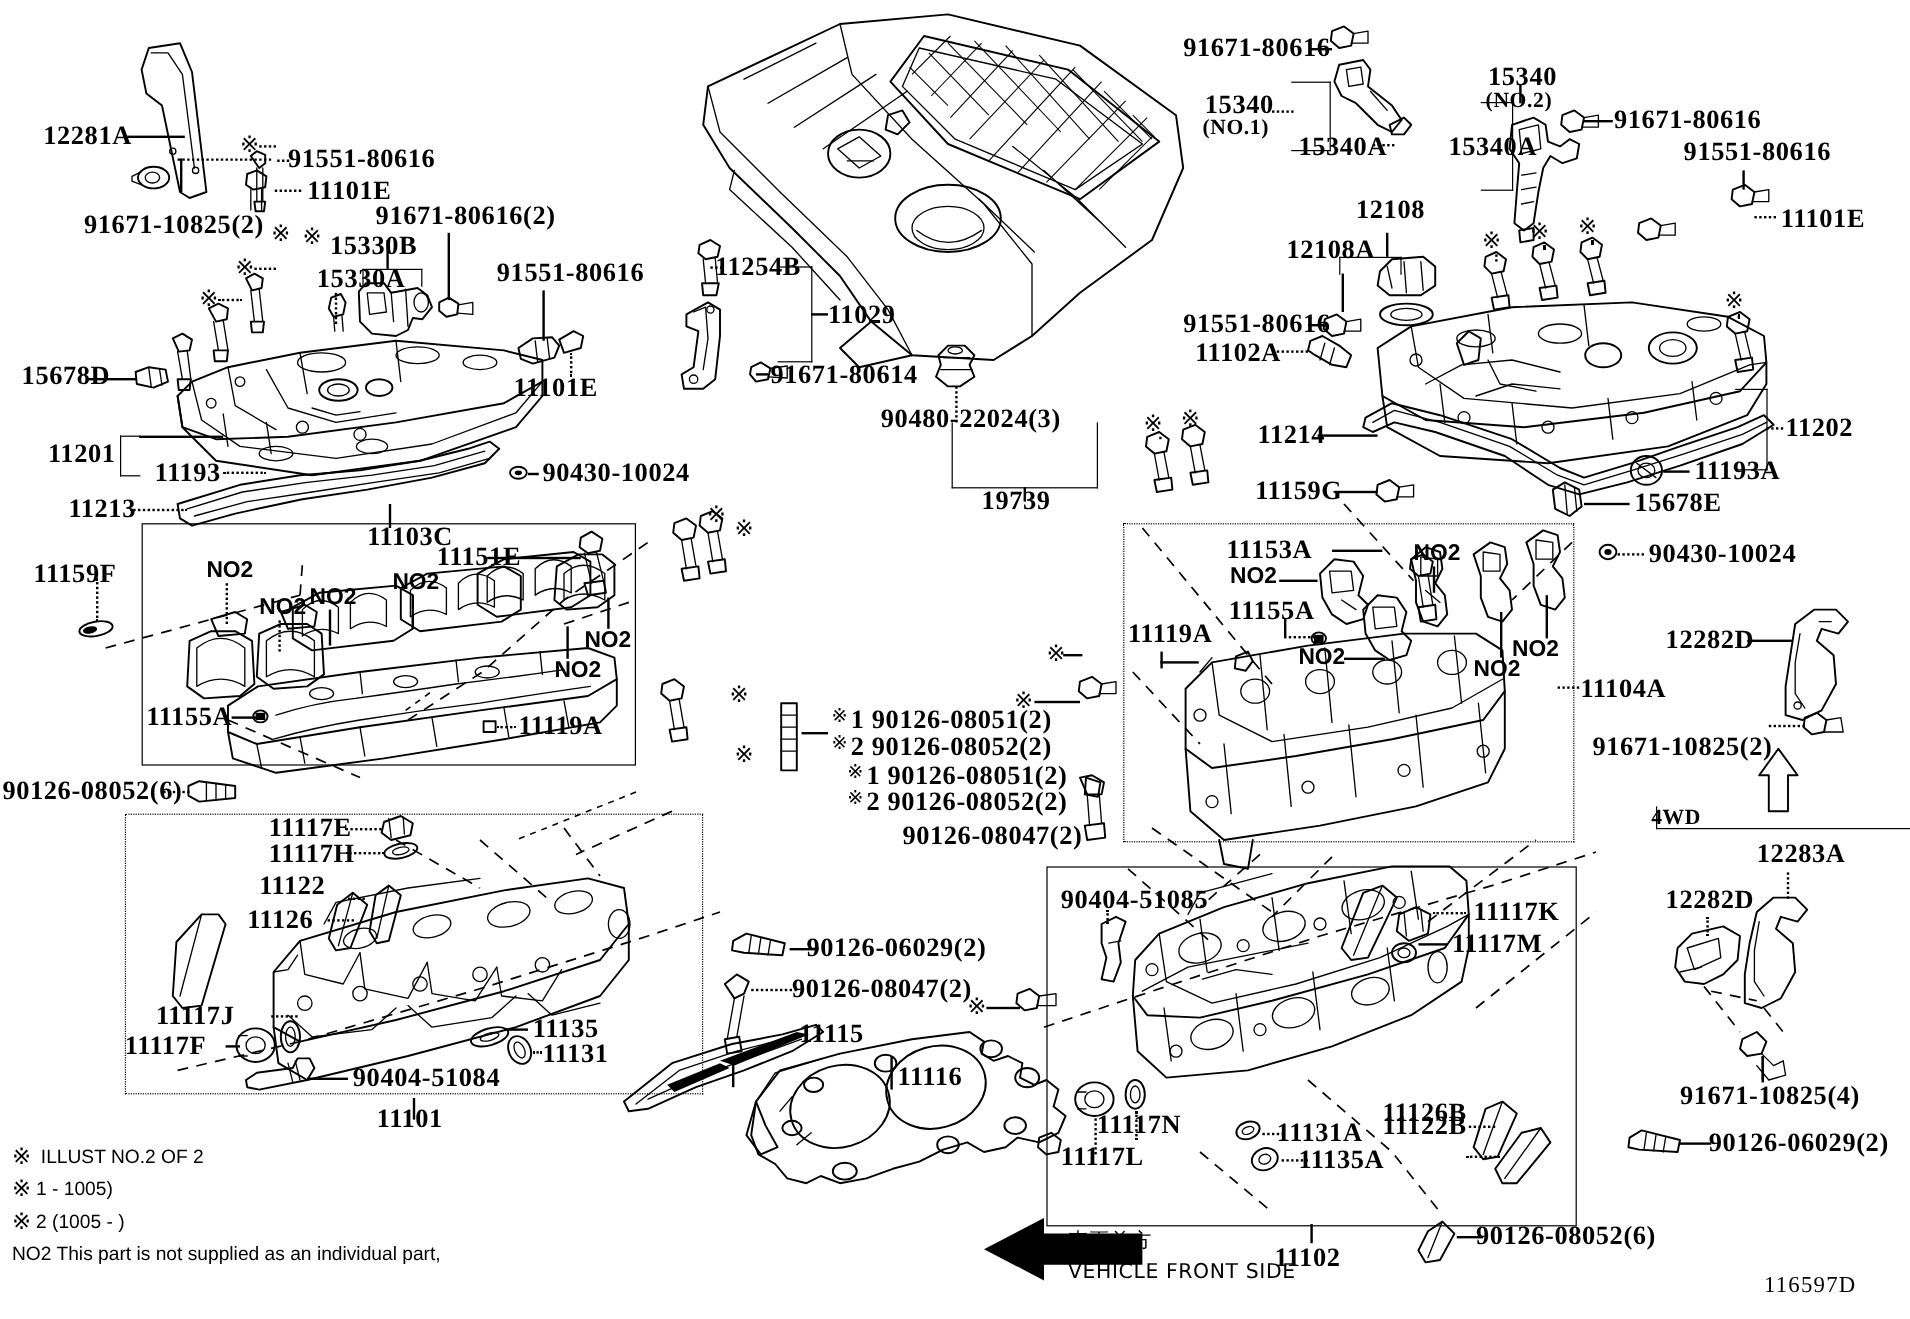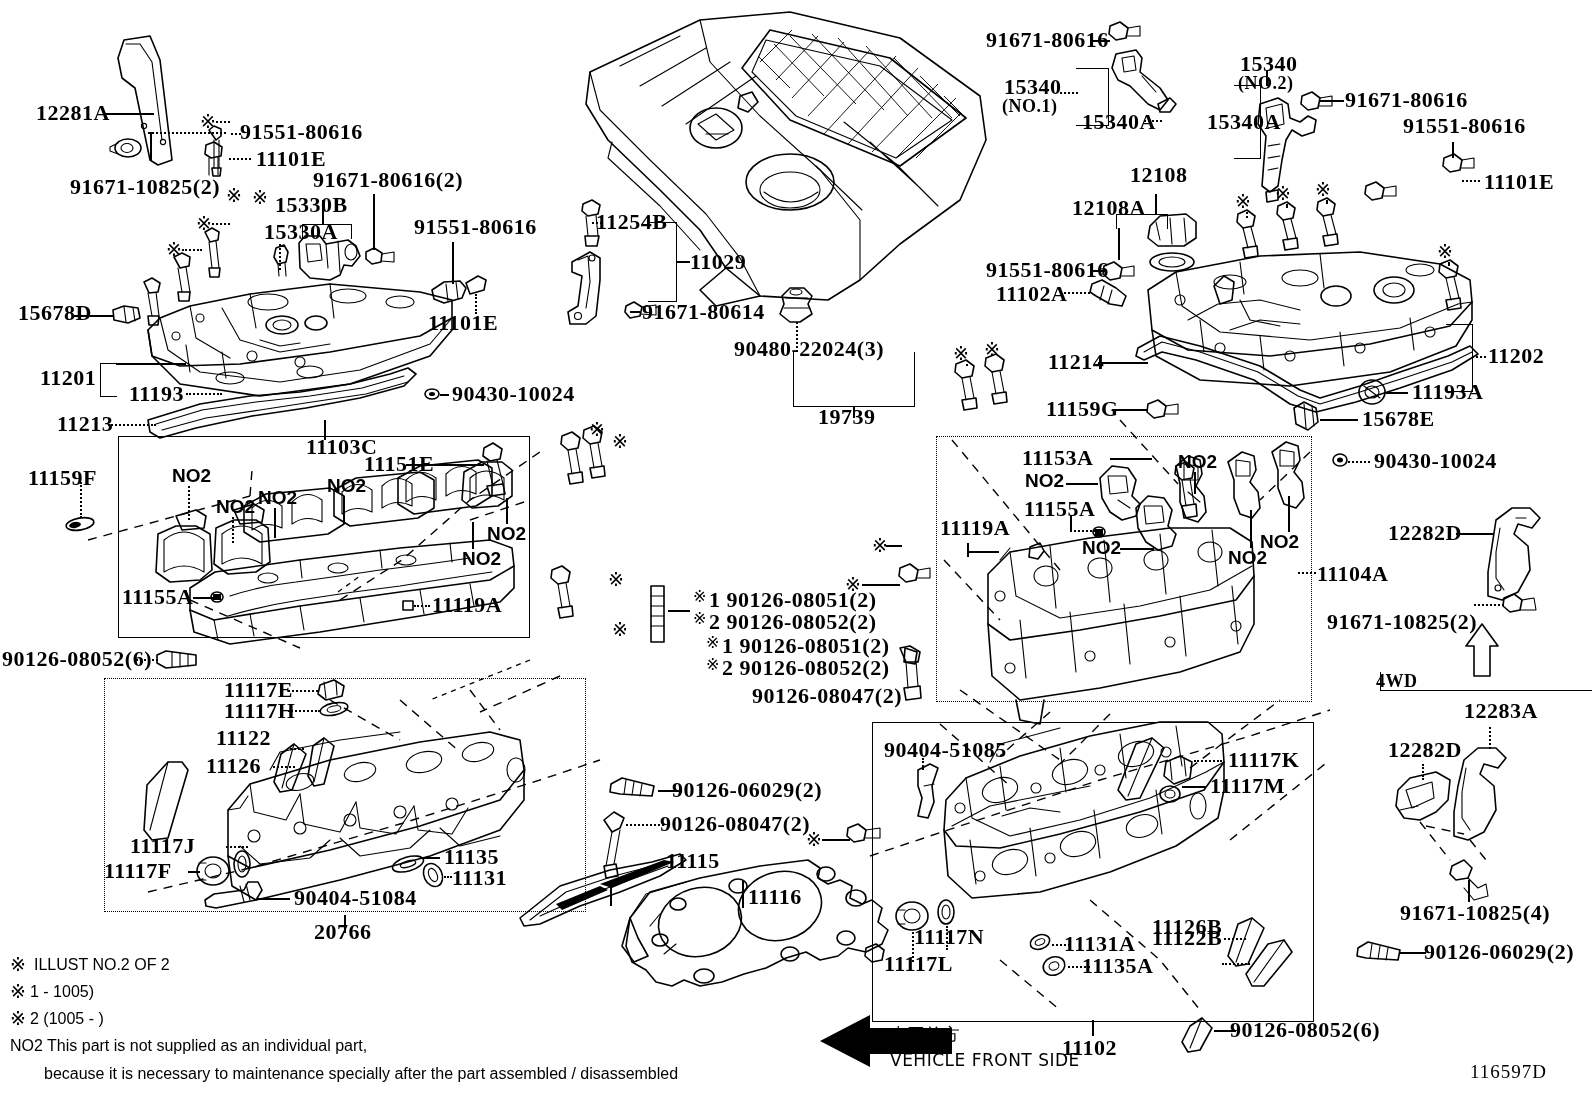--- a/index.html
+++ b/index.html
@@ -838,21 +838,21 @@
   <div class="lbl" style="left:2px;top:647px;">90126-08052(6)</div>
   <div class="lbl" style="left:224px;top:678px;">11117E</div>
   <div class="lbl" style="left:224px;top:699px;">11117H</div>
   <div class="lbl" style="left:216px;top:726px;">11122</div>
   <div class="lbl" style="left:206px;top:754px;">11126</div>
   <div class="lbl" style="left:130px;top:834px;">11117J</div>
   <div class="lbl" style="left:104px;top:859px;">11117F</div>
   <div class="lbl" style="left:444px;top:845px;">11135</div>
   <div class="lbl" style="left:452px;top:866px;">11131</div>
   <div class="lbl" style="left:294px;top:886px;">90404-51084</div>
-  <div class="lbl" style="left:314px;top:920px;">20766</div>
+  <div class="lbl" style="left:314px;top:920px;">11101</div>
 
   <div class="lbl" style="left:596px;top:210px;">11254B</div>
   <div class="lbl" style="left:690px;top:250px;">11029</div>
   <div class="lbl" style="left:642px;top:300px;">91671-80614</div>
   <div class="lbl" style="left:734px;top:337px;">90480-22024(3)</div>
   <div class="lbl" style="left:818px;top:405px;">19739</div>
 
   <div class="lbl" style="left:986px;top:28px;">91671-80616</div>
   <div class="lbl" style="left:1004px;top:75px;">15340</div>
   <div class="lbl sm" style="left:1002px;top:97px;">(NO.1)</div>
@@ -964,20 +964,19 @@
   <div class="ld dot" style="left:182px;top:249px;width:20px;"></div>
   <div class="ld dot" style="left:212px;top:223px;width:18px;"></div>
 
   <div class="ast" style="left:10px;top:955px;">※</div>
   <div class="lbl foot" style="left:34px;top:957px;">ILLUST NO.2 OF 2</div>
   <div class="ast" style="left:10px;top:982px;">※</div>
   <div class="lbl foot" style="left:30px;top:984px;">1        - 1005)</div>
   <div class="ast" style="left:10px;top:1009px;">※</div>
   <div class="lbl foot" style="left:30px;top:1011px;">2 (1005 -        )</div>
   <div class="lbl foot" style="left:10px;top:1038px;">NO2 This part is not supplied as an individual part,</div>
-  <div class="lbl foot" style="left:44px;top:1066px;">because it is necessary to maintenance specially after the part assembled / disassembled</div>
 
   <div class="lbl jp" style="left:890px;top:1026px;">車両前方</div>
   <div class="lbl jp" style="left:890px;top:1052px;">VEHICLE FRONT SIDE</div>
 
   <div class="lbl dno" style="left:1470px;top:1062px;">116597D</div>
 
 </div>
 
 </body></html>

